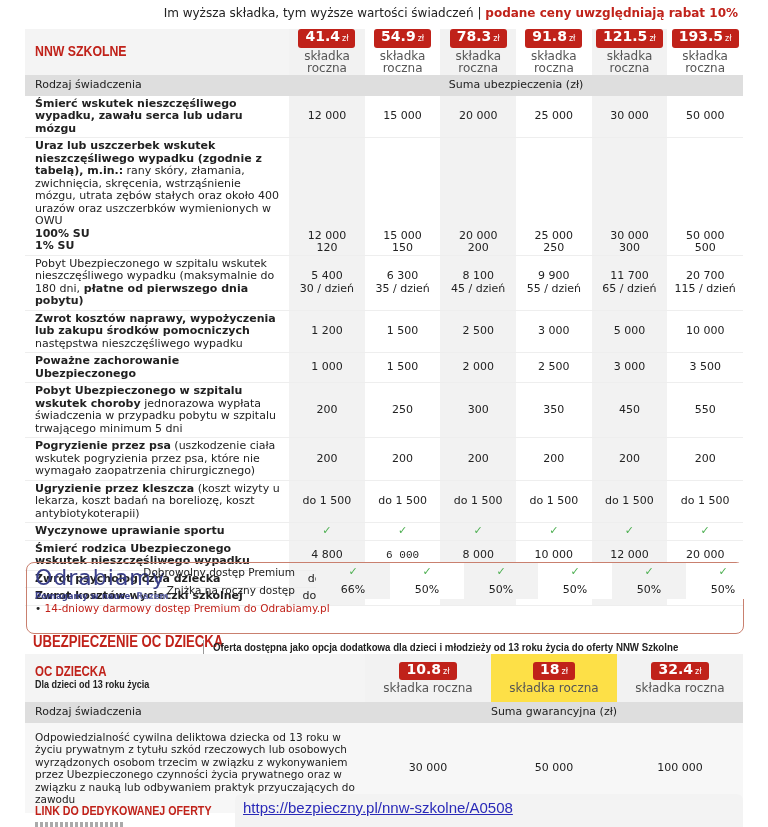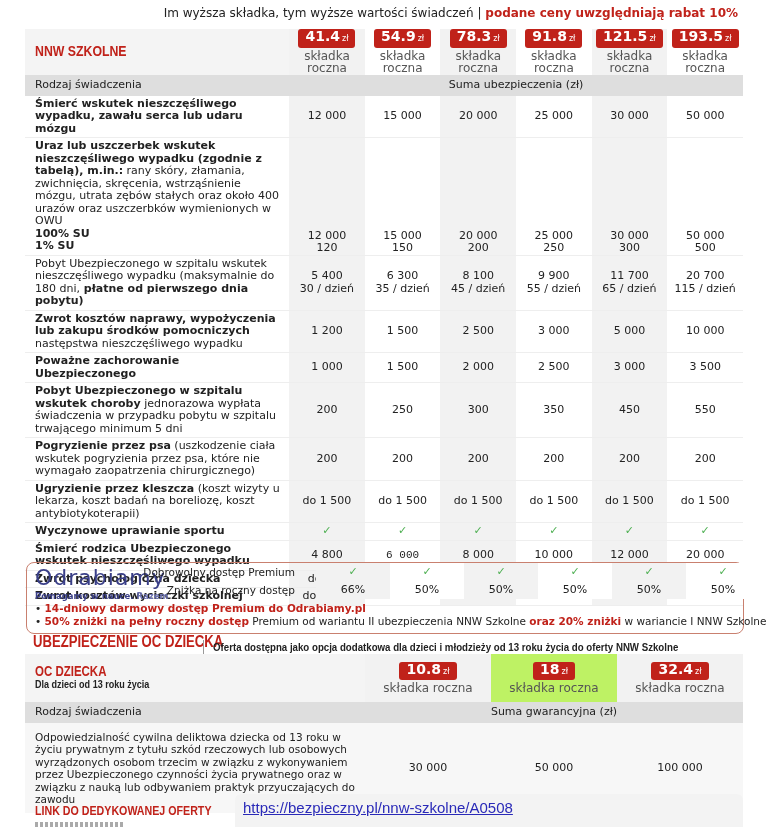--- a/index.html
+++ b/index.html
@@ -28,21 +28,21 @@
 
   
   .odr-box { position:absolute; left:26px; top:562px; width:716px; height:70px; border:1px solid #c9806f; border-radius:8px; }
   .odr-logo { position:absolute; left:8px; top:2px; font-size:22px; color:#3a3f88; letter-spacing:1px; font-family:"DejaVu Sans", sans-serif; }
   .odr-tag { position:absolute; left:8px; top:28px; font-size:8.5px; color:#3a3f88; font-weight:bold; }
   .odr-tag span { color:#6a70b0; }
   .odr-lbl { position:absolute; right:448px; font-size:10.5px; text-align:right; white-space:nowrap; }
   .odr-row { position:absolute; left:289px; width:444px; display:flex; }
   .odr-row div { flex:1; text-align:center; font-size:11px; height:18px; line-height:18px; }
   .bullets { position:absolute; left:8px; top:39px; font-size:10.5px; line-height:13px; white-space:nowrap; }
-  .bullets .r { color:#c0221a; font-weight:bold; }
+  .bullets .r { color:#c0221a; font-weight:normal; }
 
   .oc-head { position:absolute; left:33px; top:632px; white-space:nowrap; }
   .oc-head .t { color:#c0221a; font-size:16px; }
 
   table.oc { top:654px; }
   .link-title { position:absolute; left:35px; top:803px; color:#c0221a; font-size:13px; }
   .link-box { position:absolute; left:235px; top:794px; width:508px; height:40px; background:#f3f3f3; border-radius:6px; }
   .link-box a { position:absolute; left:8px; top:5px; font-family:"Liberation Sans", sans-serif; font-size:15px; color:#2a2ab8; text-decoration:underline; }
   .cut-text { position:absolute; left:35px; top:822px; width:90px; height:5px; background:repeating-linear-gradient(90deg,#555 0 3px, transparent 3px 5px); opacity:.5; }
 </style>
@@ -216,21 +216,20 @@
   <div class="odr-row" style="top:18px" id="odr-discount">
       <div class="g">66%</div>
       <div class="w">50%</div>
       <div class="g">50%</div>
       <div class="w">50%</div>
       <div class="g">50%</div>
       <div class="w">50%</div>
     </div>
   <div class="bullets">
     <div>• <span class="r">14-dniowy darmowy dostęp Premium do Odrabiamy.pl</span></div>
-    <div>• <span class="r">50% zniżki na pełny roczny dostęp</span><span> Premium od wariantu II ubezpieczenia NNW Szkolne </span><span class="r">oraz 20% zniżki</span><span> w wariancie I NNW Szkolne</span></div>
   </div>
 </div>
 
 <div class="oc-head">
   <span class="condensed t">UBEZPIECZENIE OC DZIECKA</span>
 </div>
 <div style="position:absolute; left:203px; top:636px; white-space:nowrap;">
   <span style="display:inline-block;width:1px;height:14px;background:#999;vertical-align:middle;margin-right:4px;"></span>
   <span class="condensed" style="font-size:11px; transform:scaleX(0.88);">Oferta dostępna jako opcja dodatkowa dla dzieci i młodzieży od 13 roku życia do oferty NNW Szkolne</span>
 </div>
@@ -240,21 +239,21 @@
       <col style="width:340px">
       <col span="3" style="width:126px">
     </colgroup>
   <tbody>
     <tr>
       <td class="lbl hdr-left" style="height:44px; padding-left:10px;">
         <div class="condensed sect-title" style="font-size:14px;">OC DZIECKA</div><br>
         <div class="condensed" style="font-size:11px; margin-top:-12px;">Dla dzieci od 13 roku życia</div>
       </td>
       <td class="val g"><span class="badge"><span>10.8</span><small>zł</small></span><div class="badge-sub">składka roczna</div></td>
-      <td class="val" style="background:#bef264"><span class="badge"><span>18</span><small>zł</small></span><div class="badge-sub">składka roczna</div></td>
+      <td class="val" style="background:#fde047"><span class="badge"><span>18</span><small>zł</small></span><div class="badge-sub">składka roczna</div></td>
       <td class="val g"><span class="badge"><span>32.4</span><small>zł</small></span><div class="badge-sub">składka roczna</div></td>
     </tr>
     <tr class="colhdr">
       <td class="lbl">Rodzaj świadczenia</td>
       <td colspan="3" class="val">Suma gwarancyjna (zł)</td>
     </tr>
     <tr>
       <td class="lbl" style="height:86px; background:#f7f7f7; font-size:10.5px; line-height:12.5px;">Odpowiedzialność cywilna deliktowa dziecka od 13 roku w życiu prywatnym z tytułu szkód rzeczowych lub osobowych wyrządzonych osobom trzecim w związku z wykonywaniem przez Ubezpieczonego czynności życia prywatnego oraz w związku z nauką lub odbywaniem praktyk przyuczających do zawodu</td>
       <td class="val" style="background:#f7f7f7">30 000</td>
       <td class="val" style="background:#f7f7f7">50 000</td>

